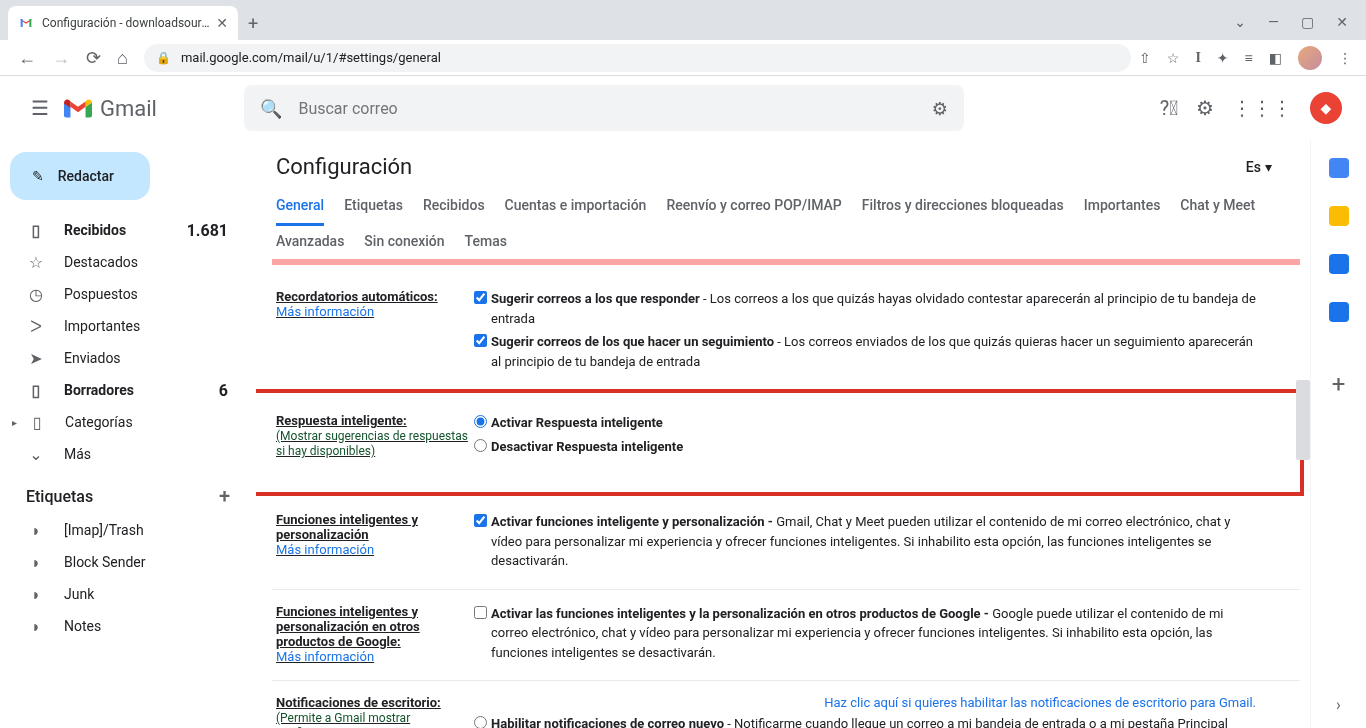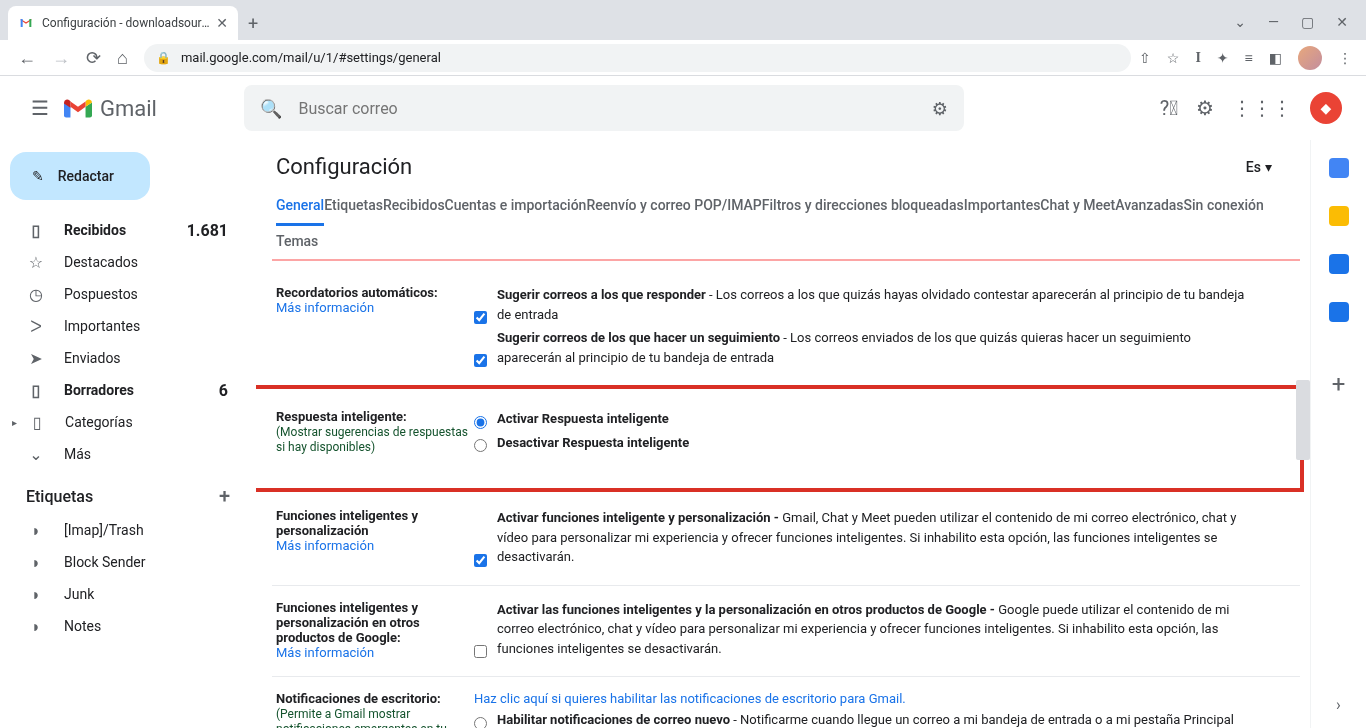--- a/index.html
+++ b/index.html
@@ -46,34 +46,34 @@
 .labels-hdr { display: flex; align-items: center; justify-content: space-between; padding: 14px 18px 6px 26px; font-size: 16px; font-weight: 500; }
 .labels-hdr .plus { font-size: 20px; color: #5f6368; }
 .cat-row { display: flex; align-items: center; gap: 10px; }
 .cat-row .chev { font-size: 10px; color: #5f6368; margin-left: -14px; }
 
 
 .content { flex: 1; padding: 10px 10px 0 16px; overflow: hidden; position: relative; }
 .content-hdr { display: flex; align-items: center; justify-content: space-between; padding: 4px 28px 10px 4px; }
 .content-title { font-size: 22px; }
 .lang { font-size: 14px; font-weight: 500; display: flex; align-items: center; gap: 4px; }
-.tabs-row { display: flex; flex-wrap: wrap; padding: 0 4px; border-bottom: 2px solid #fca5a5; font-size: 14px; color: #5f6368; font-weight: 500; row-gap: 0; }
+.tabs-row { display: flex; flex-wrap: wrap; gap: 20px; padding: 0 4px; border-bottom: 6px solid #fca5a5; font-size: 14px; color: #5f6368; font-weight: 500; row-gap: 0; }
 .tabs-row .tab-i { padding: 8px 0 10px 0; }
 .tabs-row .tab-i.active { color: #1a73e8; border-bottom: 3px solid #1a73e8; margin-bottom: -1px; }
 
 .settings-body { padding-top: 16px; font-size: 13px; }
 .setting-row { display: flex; padding: 8px 4px; border-bottom: 0; }
-.setting-label { width: 198px; flex-shrink: 0; }
+.setting-label { width: 198px; flex-shrink: 0; text-decoration: underline; }
 .setting-label b { font-weight: 700; }
 .setting-sub { font-size: 12px; color: #14532d; }
 .setting-opts { flex: 1; padding-right: 40px; }
-.opt-line { display: flex; align-items: flex-end; gap: 10px; margin-bottom: 4px; line-height: 1.5; }
+.opt-line { display: flex; align-items: flex-start; gap: 4px; margin-bottom: 4px; line-height: 1.5; }
 .opt-line input { margin-top: 2px; accent-color: #1a73e8; }
 .opt-line label { flex: 1; }
-.link { color: #1a73e8; cursor: pointer; }
+.link { color: #1a73e8; cursor: pointer; text-align: right; }
 .highlight-box { border: 4px solid #d93025; padding: 12px 4px 24px 4px; margin: 6px -4px 8px -24px; }
 .highlight-box .setting-row { padding-left: 20px; }
 hr.sep { border: none; border-top: 1px solid #e8eaed; margin: 6px 0; }
 
 
 .right-rail { width: 56px; display: flex; flex-direction: column; align-items: center; gap: 28px; padding-top: 18px; border-left: 1px solid #f1f3f4; }
 .right-rail .ricn { width: 20px; height: 20px; border-radius: 4px; }
 .rr-cal { background: #4285f4; }
 .rr-keep { background: #fbbc04; }
 .rr-tasks { background: #1a73e8; border-radius: 50%; }

